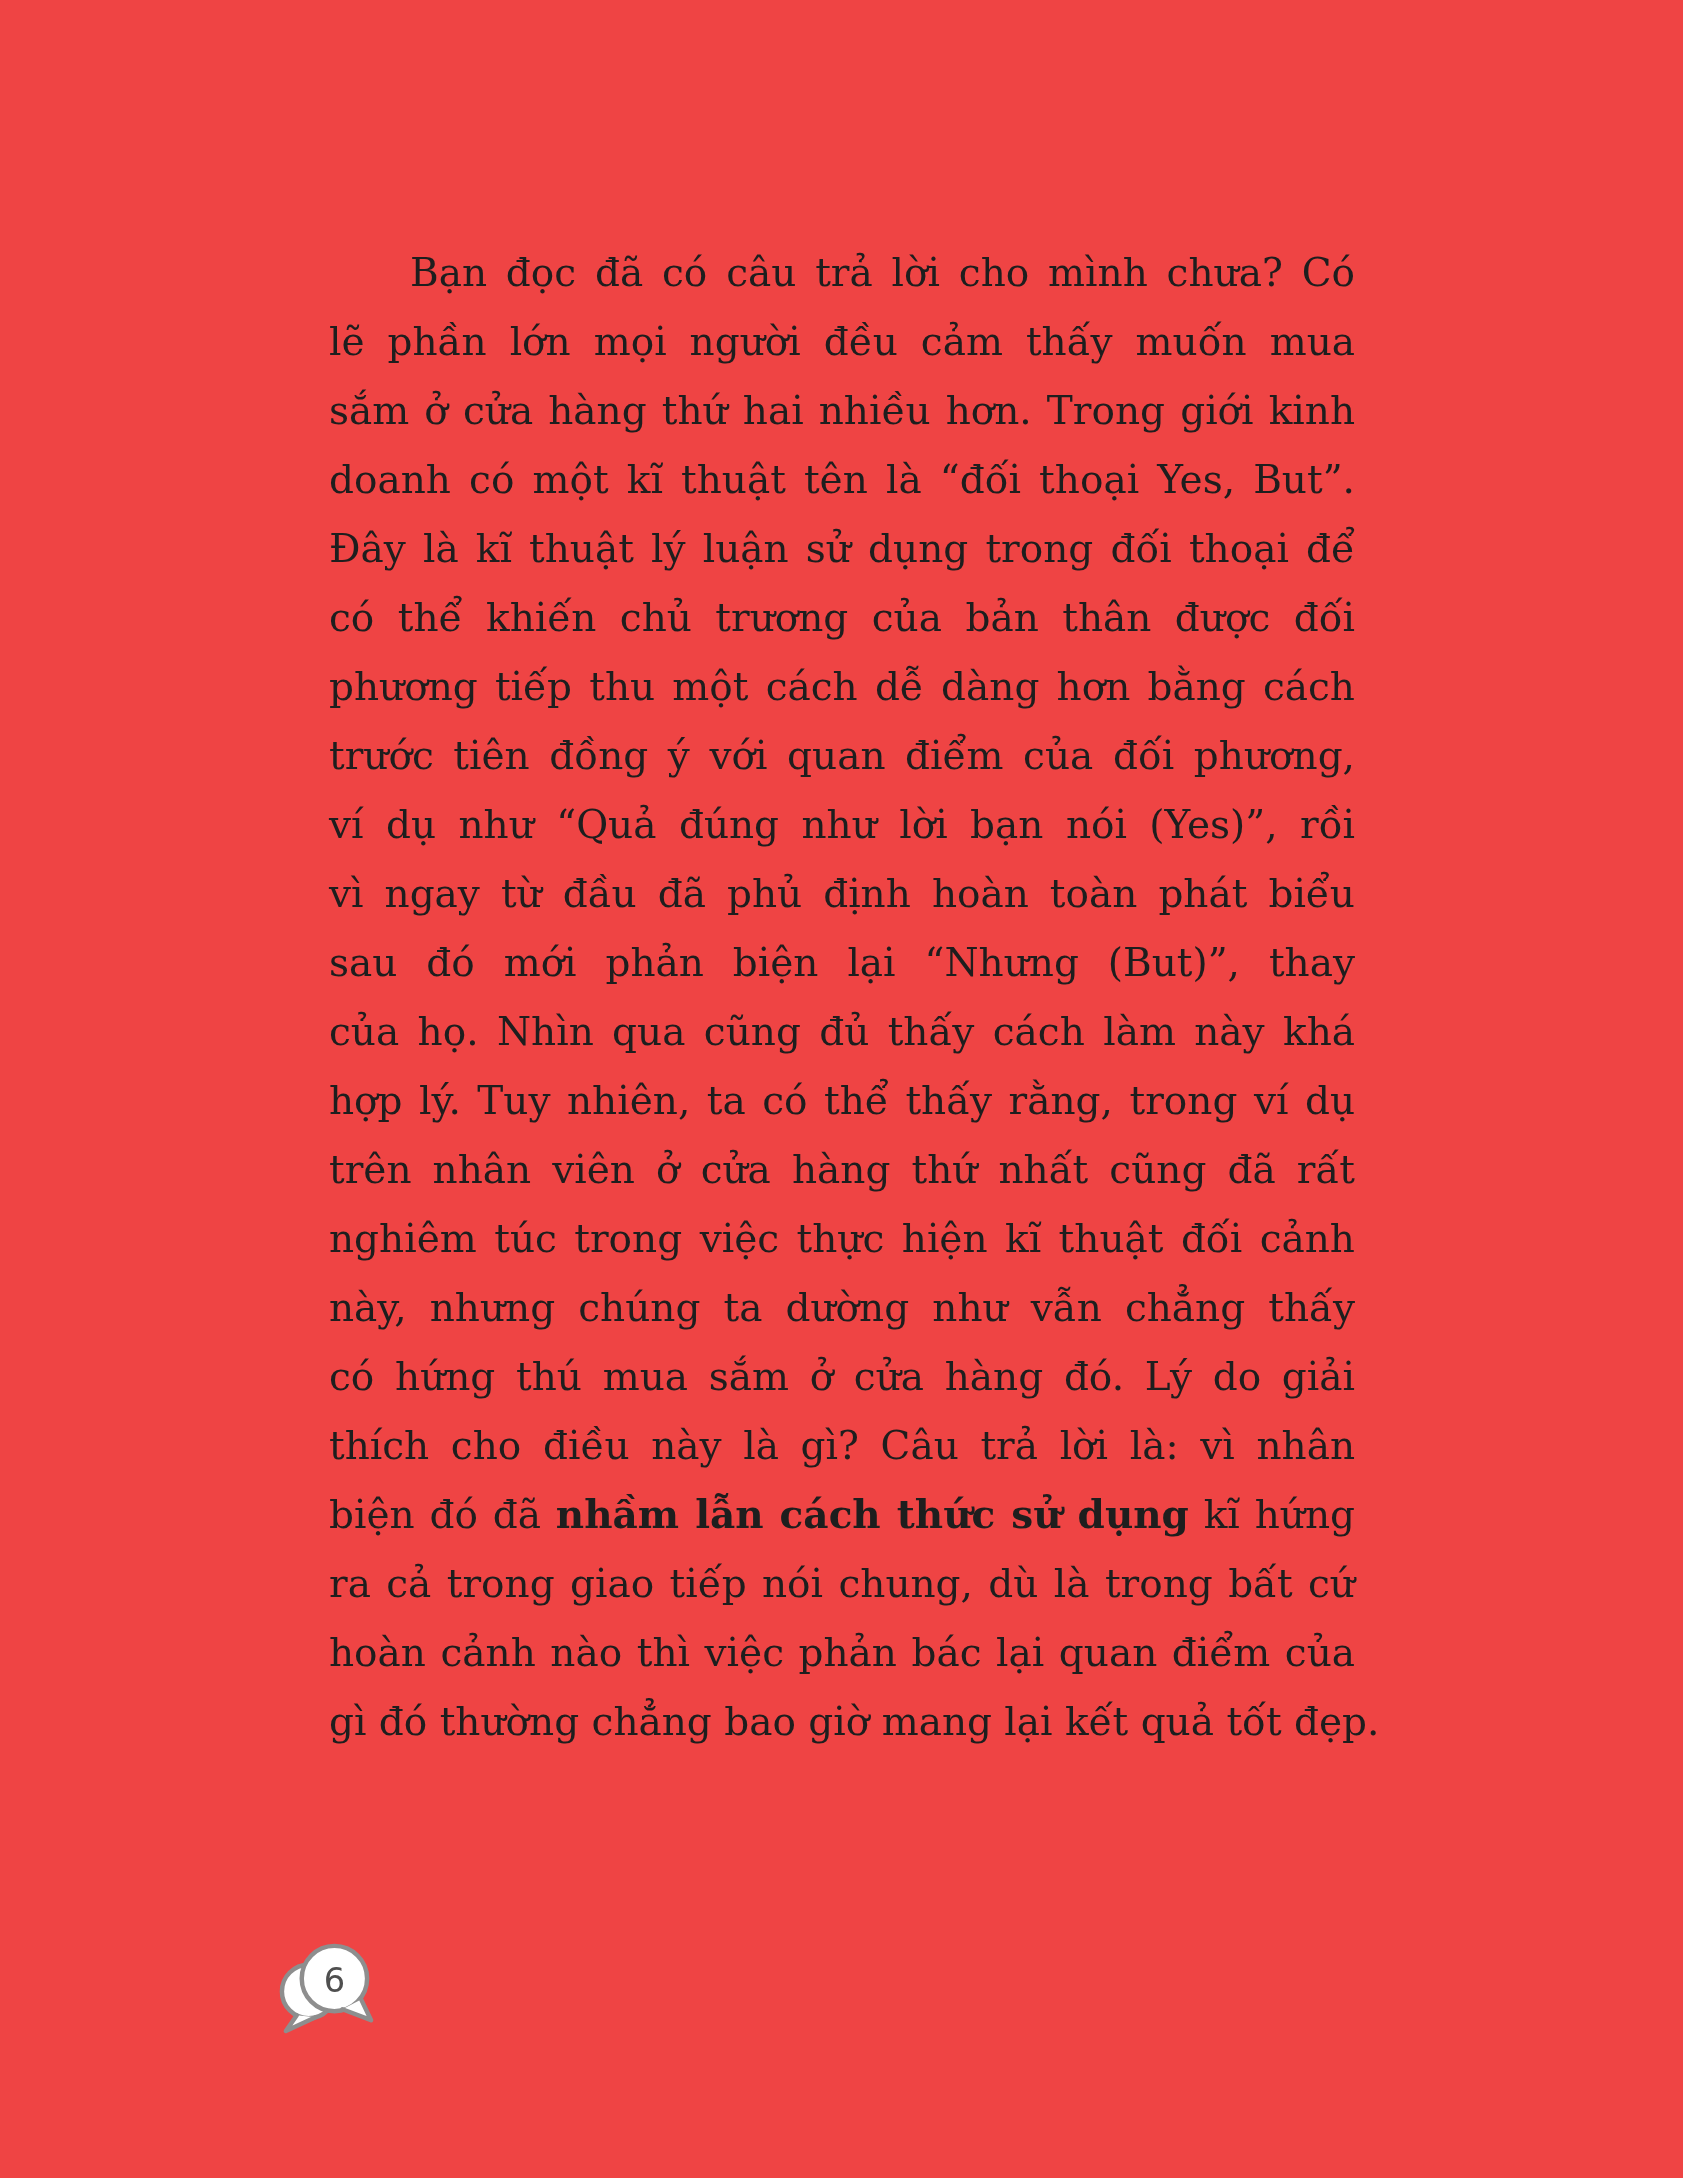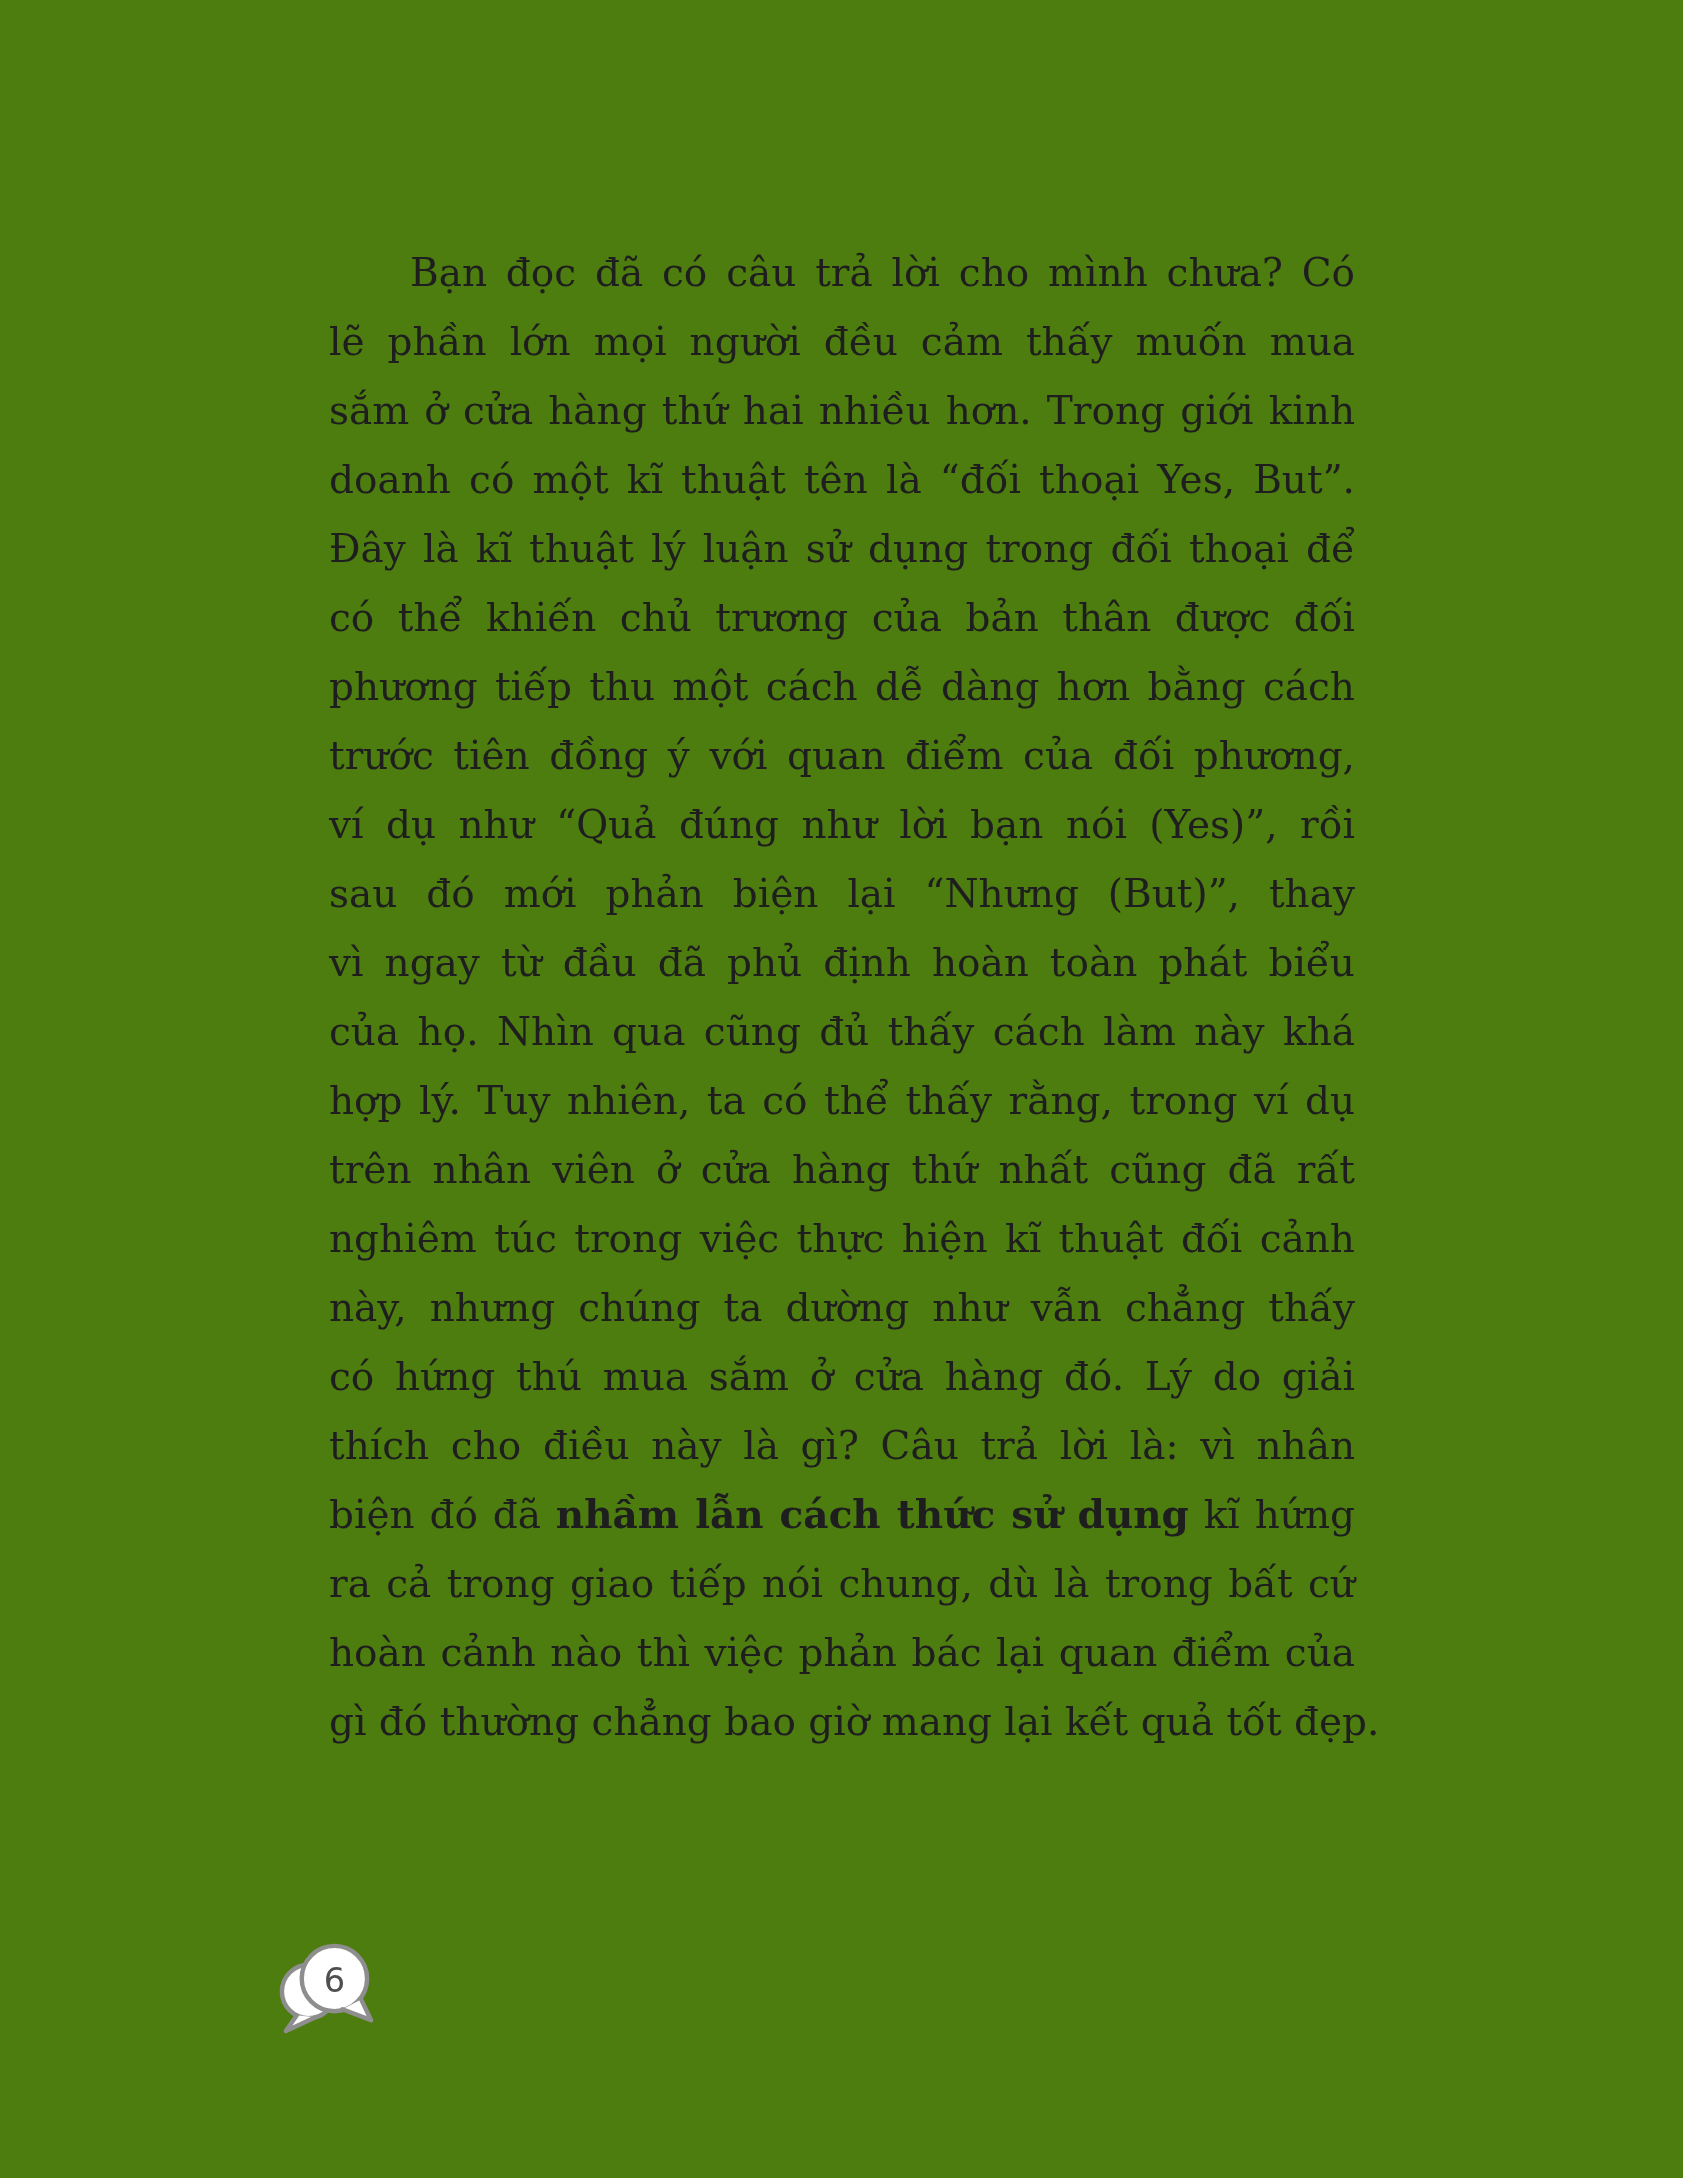--- a/index.html
+++ b/index.html
@@ -4,21 +4,21 @@
 <style>
   html, body {
     margin: 0;
     padding: 0;
     background: #ffffff;
   }
   .page {
     position: relative;
     width: 1683px;
     height: 2178px;
-    background: #4d7c0f;
+    background: #ef4444;
     overflow: hidden;
     font-family: "DejaVu Serif", "Liberation Serif", serif;
     text-decoration: underline;
   }
   .body-text {
     position: absolute;
     left: 329px;
     top: 238px;
     width: 1026px;
     color: #1e1e1e;
@@ -62,22 +62,22 @@
   <div class="body-text">
     <div class="line indent">Bạn đọc đã có câu trả lời cho mình chưa? Có</div>
     <div class="line">lẽ phần lớn mọi người đều cảm thấy muốn mua</div>
     <div class="line">sắm ở cửa hàng thứ hai nhiều hơn. Trong giới kinh</div>
     <div class="line">doanh có một kĩ thuật tên là “đối thoại Yes, But”.</div>
     <div class="line">Đây là kĩ thuật lý luận sử dụng trong đối thoại để</div>
     <div class="line">có thể khiến chủ trương của bản thân được đối</div>
     <div class="line">phương tiếp thu một cách dễ dàng hơn bằng cách</div>
     <div class="line">trước tiên đồng ý với quan điểm của đối phương,</div>
     <div class="line">ví dụ như “Quả đúng như lời bạn nói (Yes)”, rồi</div>
+    <div class="line">vì ngay từ đầu đã phủ định hoàn toàn phát biểu</div>
     <div class="line">sau đó mới phản biện lại “Nhưng (But)”, thay</div>
-    <div class="line">vì ngay từ đầu đã phủ định hoàn toàn phát biểu</div>
     <div class="line">của họ. Nhìn qua cũng đủ thấy cách làm này khá</div>
     <div class="line">hợp lý. Tuy nhiên, ta có thể thấy rằng, trong ví dụ</div>
     <div class="line">trên nhân viên ở cửa hàng thứ nhất cũng đã rất</div>
     <div class="line">nghiêm túc trong việc thực hiện kĩ thuật đối cảnh</div>
     <div class="line">này, nhưng chúng ta dường như vẫn chẳng thấy</div>
     <div class="line">có hứng thú mua sắm ở cửa hàng đó. Lý do giải</div>
     <div class="line">thích cho điều này là gì? Câu trả lời là: vì nhân</div>
     <div class="line"><span>biện đó đã </span><span class="bold">nhầm lẫn cách thức sử dụng</span><span> kĩ hứng</span></div>
     <div class="line">ra cả trong giao tiếp nói chung, dù là trong bất cứ</div>
     <div class="line">hoàn cảnh nào thì việc phản bác lại quan điểm của</div>

